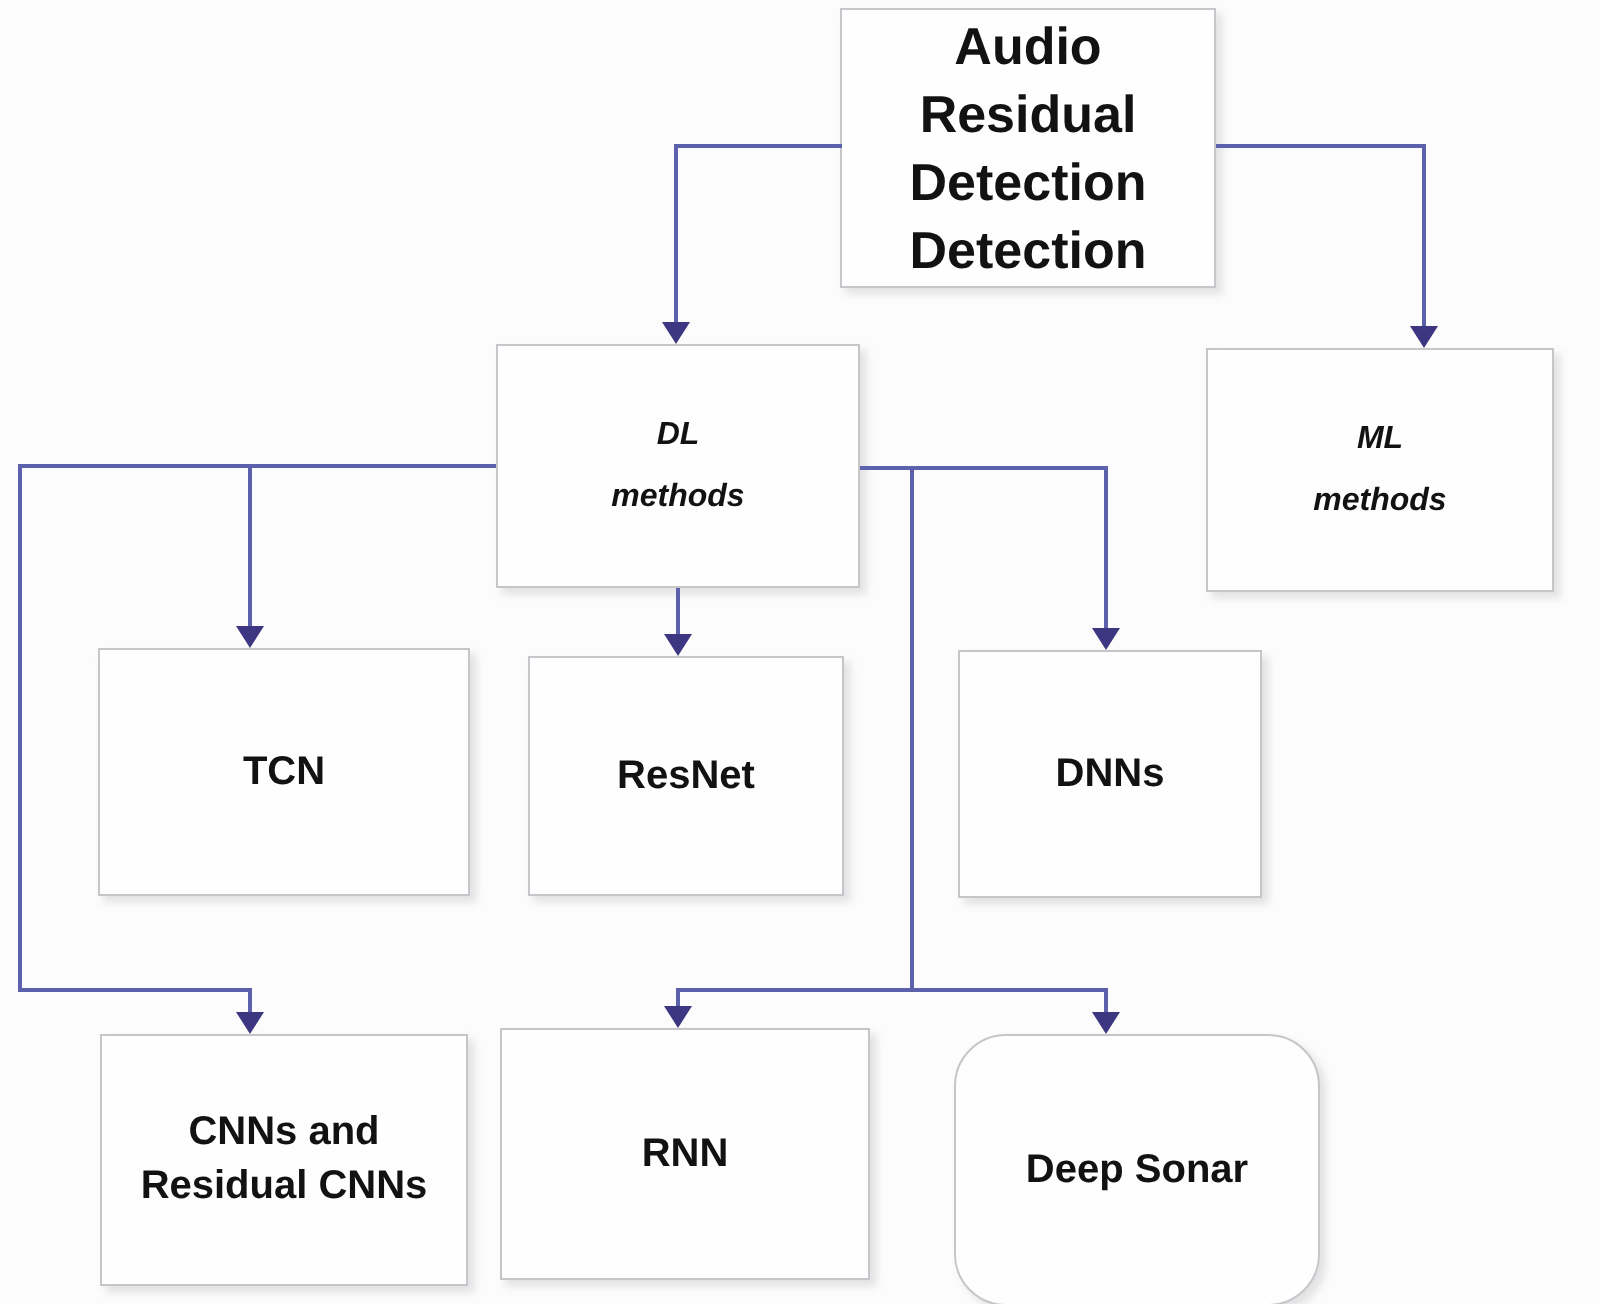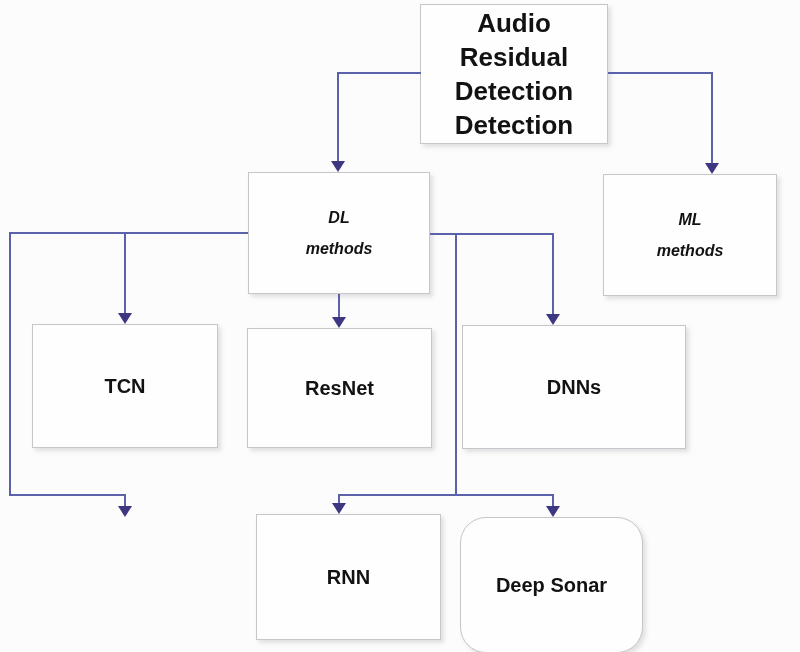--- a/index.html
+++ b/index.html
@@ -24,21 +24,21 @@
     align-items: center;
     justify-content: center;
     text-align: center;
     color: #121212;
     font-weight: bold;
     box-sizing: border-box;
   }
   .node .node-text span { display: block; }
   .root-node  { font-size: 26px; line-height: 34px; }
   .level2     { font-size: 16px; line-height: 31px; font-style: italic; }
-  .leaf       { font-size: 20px; line-height: 27px; }
+  .leaf       { font-size: 20px; line-height: 27px; margin-left: 17px; }
   .line {
     position: absolute;
     background: #5c61ab;
   }
   .arrow-down {
     position: absolute;
     width: 0;
     height: 0;
     border-left: 7px solid transparent;
     border-right: 7px solid transparent;
@@ -70,30 +70,36 @@
     <div class="node-text">
       <span>ML</span>
       <span>methods</span>
     </div>
   </div>
 
   <div class="node leaf" style="left:32px; top:324px; width:186px; height:124px;">
     <div class="node-text">TCN</div>
   </div>
 
-  <div class="node leaf" style="left:247px; top:328px; width:185px; height:120px;">
+  <div class="node leaf" style="left:247px; top:328px; width:158px; height:120px;">
     <div class="node-text">ResNet</div>
   </div>
 
-  <div class="node leaf" style="left:462px; top:325px; width:224px; height:124px;">
+  <div class="node leaf" style="left:462px; top:325px; width:152px; height:124px;">
     <div class="node-text">DNNs</div>
   </div>
 
+  <div class="node leaf" style="left:33px; top:517px; width:184px; height:126px;">
+    <div class="node-text">
+      <span>CNNs and</span>
+      <span>Residual CNNs</span>
+    </div>
+  </div>
 
-  <div class="node leaf" style="left:256px; top:514px; width:185px; height:126px;">
+  <div class="node leaf" style="left:233px; top:514px; width:185px; height:126px;">
     <div class="node-text">RNN</div>
   </div>
 
   <div class="node leaf" style="left:460px; top:517px; width:183px; height:136px;border-radius:26px;">
     <div class="node-text">Deep Sonar</div>
   </div>
 
   <div class="line" style="left: 338px; top: 72px; width: 83px; height: 2px; background: rgb(92, 97, 171);"></div>
   <div class="line" style="left: 337px; top: 72px; width: 2px; height: 89px; background: rgb(92, 97, 171);"></div>
   <div class="arrow-down" style="left: 331px; top: 161px; border-top-color: rgb(61, 54, 128);"></div>

